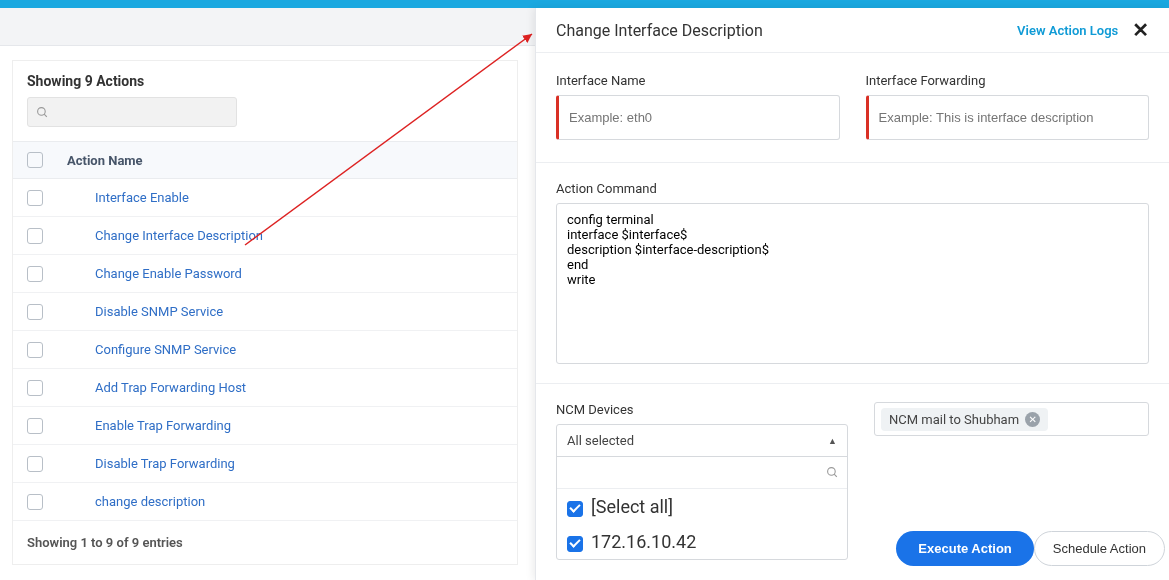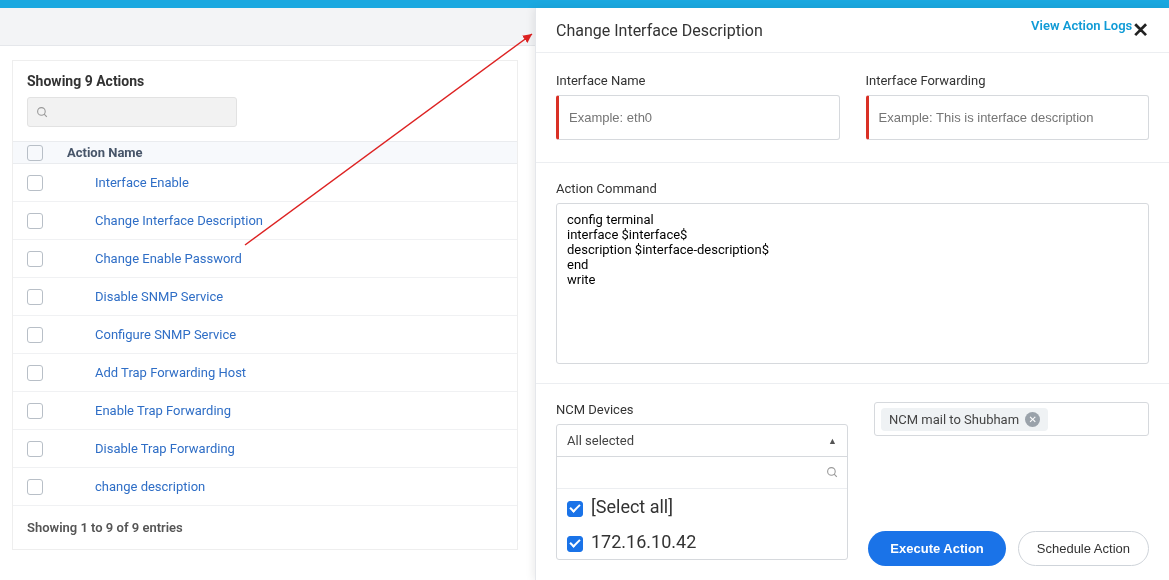--- a/index.html
+++ b/index.html
@@ -4,32 +4,32 @@
 <style>
   * { box-sizing: border-box; margin: 0; padding: 0; }
   body { font-family: -apple-system, "Segoe UI", Roboto, Arial, sans-serif; font-size: 13px; color: #333; background: #fff; width: 1169px; height: 580px; overflow: hidden; position: relative; }
   .top-bar { height: 8px; background: #1aa8e0; width: 100%; }
   .subheader { height: 38px; background: #f3f4f6; border-bottom: 1px solid #e5e7eb; }
   .left-panel { position: absolute; left: 0; top: 46px; width: 530px; padding: 14px 12px; background: #fff; }
   .panel-inner { border: 1px solid #eee; }
   .showing-title { font-weight: 700; font-size: 14px; color: #333; padding: 12px 14px 8px; }
   .search-wrap { padding: 0 14px 14px; }
   .search-box { width: 210px; background: #f2f2f2; border: 1px solid #e2e2e2; border-radius: 3px; height: 30px; display: flex; align-items: center; padding: 0 8px; color: #888; }
-  .table-header { display: flex; align-items: center; background: #f7f9fc; border-top: 1px solid #eaecef; border-bottom: 1px solid #eaecef; height: 23px; padding: 0 14px; }
+  .table-header { display: flex; align-items: center; background: #f7f9fc; border-top: 1px solid #eaecef; border-bottom: 1px solid #eaecef; height: 38px; padding: 0 14px; }
   .table-header .col-name { margin-left: 24px; font-weight: 700; color: #475569; }
   .row { display: flex; align-items: center; border-bottom: 1px solid #f0f1f3; height: 38px; padding: 0 14px; gap: 28px; }
   .cb { width: 16px; height: 16px; border: 1px solid #b8bfc7; border-radius: 3px; display: inline-block; }
   .cb.checked { background: #1a73e8; border-color: #1a73e8; position: relative; }
   .cb.checked::after { content: ""; position: absolute; left: 4px; top: 0px; width: 4px; height: 8px; border: solid #fff; border-width: 0 2px 2px 0; transform: rotate(45deg); }
   .action-link { margin-left: 24px; color: #2f6ec6; cursor: pointer; }
   .footer-text { padding: 14px; color: #555; font-weight: 600; font-size: 13px; }
   .right-panel { position: absolute; right: 0; top: 8px; width: 634px; height: 572px; background: #fff; box-shadow: -2px 0 8px rgba(0,0,0,0.08); border-left: 1px solid #e5e7eb; }
   .rp-header { height: 45px; display: flex; align-items: center; justify-content: space-between; padding: 0 20px; border-bottom: 1px solid #eceef1; }
   .rp-title { font-size: 16px; color: #333; }
-  .rp-header-right { display: flex; }
+  .rp-header-right { display: flex; align-items: center; gap: 14px; }
   .view-logs { color: #109bd6; font-weight: 600; cursor: pointer; }
   .close-x { font-size: 20px; font-weight: 900; color: #222; cursor: pointer; }
   .rp-body { padding: 20px; }
   .field-row { display: flex; gap: 26px; margin-bottom: 22px; }
   .field-col { flex: 1; }
   .label { font-size: 13px; color: #333; margin-bottom: 7px; display: block; }
   .input { width: 100%; height: 45px; border: 1px solid #d6d9dd; border-radius: 3px; padding: 0 10px; font-size: 13px; }
   .input.required { border-left: 3px solid #d93025; }
   .textarea { width: 100%; height: 161px; border: 1px solid #d6d9dd; border-radius: 3px; padding: 8px 10px; font-size: 13px; resize: none; font-family: inherit; white-space: pre; }
   .section-divider { height: 1px; background: #eceef1; margin: 16px -20px 18px; }
@@ -39,21 +39,21 @@
   .multiselect { border: 1px solid #d6d9dd; border-radius: 3px; }
   .ms-head { height: 32px; display: flex; align-items: center; justify-content: space-between; padding: 0 10px; border-bottom: 1px solid #d6d9dd; font-size: 13px; color: #444; cursor: pointer; }
   .ms-search { height: 32px; border-bottom: 1px solid #eceef1; display: flex; align-items: center; padding: 0 8px; }
   .ms-search input { flex: 1; border: none; outline: none; height: 100%; font-size: 13px; }
   .ms-option { display: flex; align-items: flex-end; gap: 8px; padding: 7px 10px; font-size: 18px; }
   .email-actions-head { display: flex; align-items: center; gap: 10px; margin-bottom: 10px; }
   .new-btn { background: #1a73e8; color: #fff; border-radius: 14px; padding: 3px 10px; font-size: 12px; font-weight: 600; cursor: pointer; display: inline-flex; align-items: center; gap: 4px; }
   .chip-box { border: 1px solid #d6d9dd; border-radius: 3px; min-height: 34px; padding: 4px 6px; display: flex; align-items: center; }
   .chip { background: #eff2f4; border-radius: 4px; padding: 4px 8px; display: inline-flex; align-items: flex-end; gap: 6px; font-size: 13px; color: #444; }
   .chip-x { width: 15px; height: 15px; border-radius: 50%; background: #9aa2aa; color: #fff; font-size: 10px; display: inline-flex; align-items: center; justify-content: center; cursor: pointer; }
-  .rp-footer { position: absolute; bottom: 14px; right: 20px; display: flex; gap: 12px; }
+  .rp-footer { position: absolute; bottom: 14px; right: 4px; display: flex; gap: 0; }
   .btn-primary { background: #1a73e8; color: #fff; border: none; border-radius: 18px; padding: 9px 22px; font-weight: 600; font-size: 13px; cursor: pointer; }
   .btn-secondary { background: #fff; color: #333; border: 1px solid #cfd4da; border-radius: 18px; padding: 9px 18px; font-weight: 500; font-size: 13px; cursor: pointer; }
   .arrow-svg { position: absolute; left: 240px; top: 30px; pointer-events: none; }
   .triangle-up { font-size: 9px; color: #555; }
 </style>
 </head>
 <body>
 
 <div class="top-bar"></div>
 <div class="subheader"></div>

